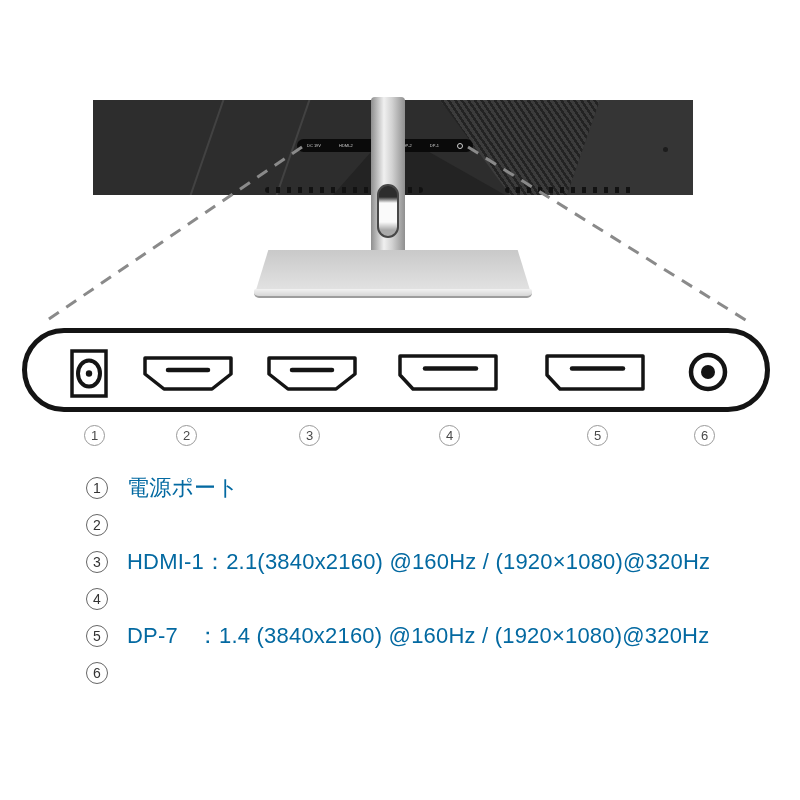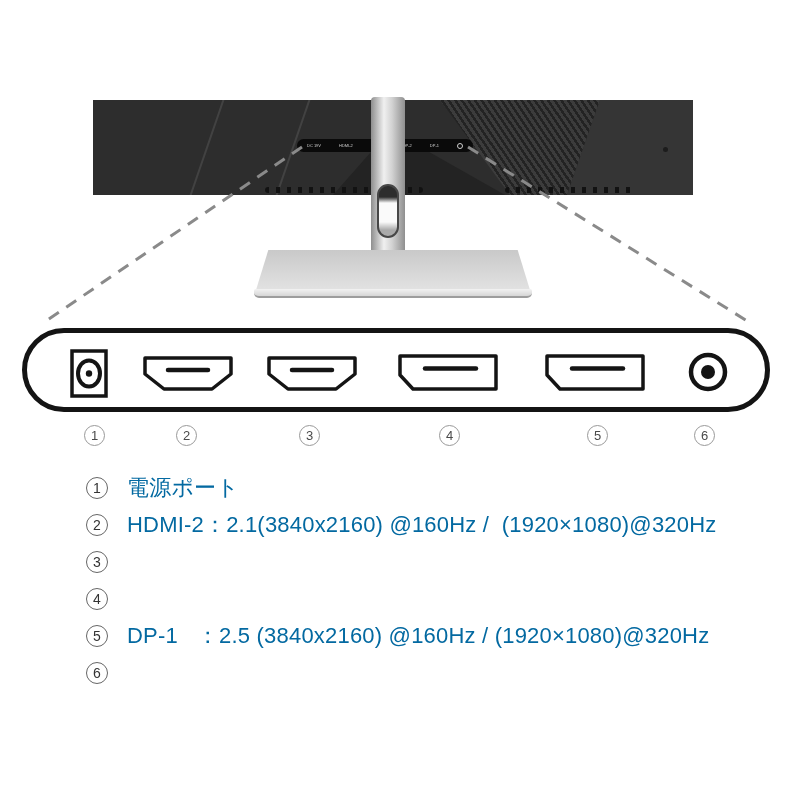--- a/index.html
+++ b/index.html
@@ -138,30 +138,30 @@
   <span class="pn" style="left:587px">5</span>
   <span class="pn" style="left:694px">6</span>
 
   <div class="legend">
     <div class="leg-row">
       <span class="leg-num">1</span>
       <span class="leg-text">電源ポート</span>
     </div>
     <div class="leg-row">
       <span class="leg-num">2</span>
-      <span class="leg-text">HDMI-2：2.1(3840x2160) @160Hz /  (1920×1080)@320Hz</span>
     </div>
     <div class="leg-row">
       <span class="leg-num">3</span>
+      <span class="leg-text">HDMI-1：2.1(3840x2160) @160Hz / (1920×1080)@320Hz</span>
     </div>
     <div class="leg-row">
       <span class="leg-num">4</span>
     </div>
     <div class="leg-row">
       <span class="leg-num">5</span>
-      <span class="leg-text">DP-1   ：2.5 (3840x2160) @160Hz / (1920×1080)@320Hz</span>
+      <span class="leg-text">DP-7   ：1.4 (3840x2160) @160Hz / (1920×1080)@320Hz</span>
     </div>
     <div class="leg-row">
       <span class="leg-num">6</span>
     </div>
   </div>
 
 </div>
 
 </body></html>

